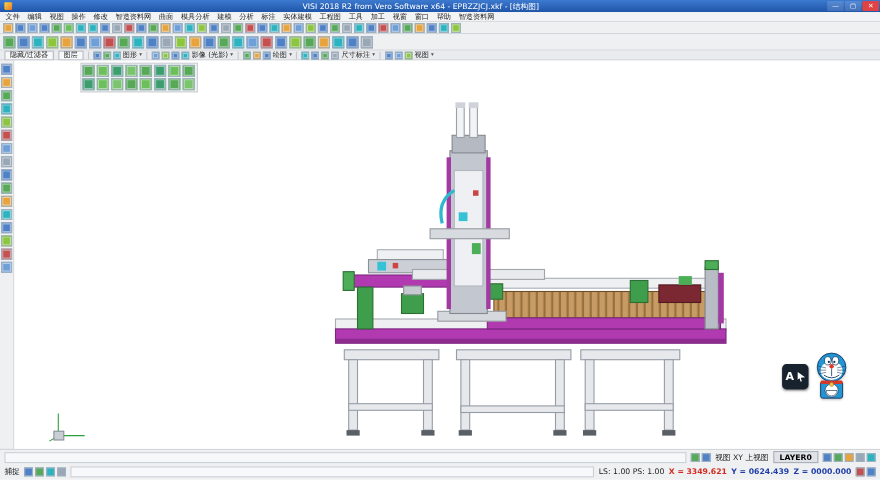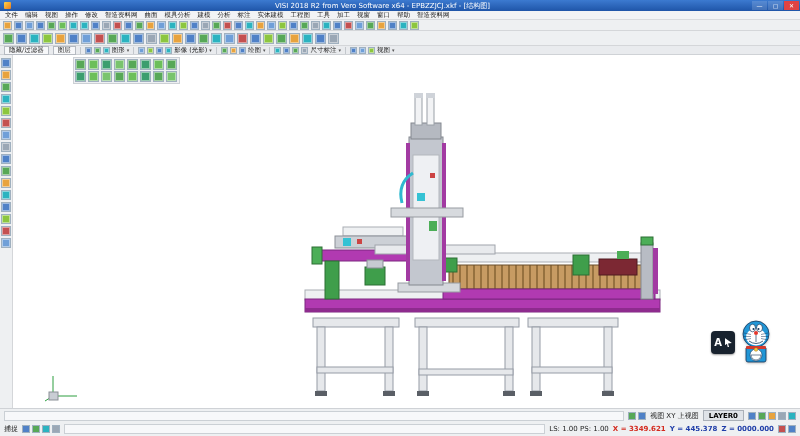--- a/index.html
+++ b/index.html
@@ -427,19 +427,19 @@
   <span class="slabel">捕捉</span>
   <span class="iconrow">
       <span class="sicon" style="background: rgb(79, 129, 199);"></span>
       <span class="sicon" style="background: rgb(87, 168, 87);"></span>
       <span class="sicon" style="background: rgb(43, 179, 192);"></span>
       <span class="sicon" style="background: rgb(154, 167, 181);"></span>
     </span>
   <div class="sunken fill"></div>
   <span class="slabel">LS: 1.00 PS: 1.00</span>
   <span class="coord cx">X = 3349.621</span>
-  <span class="coord cyz">Y = 445.378</span>
+  <span class="coord cyz">Y = 0624.439</span>
   <span class="coord cyz">Z = 0000.000</span>
   <span class="iconrow">
       <span class="sicon" style="background: rgb(196, 80, 80);"></span>
       <span class="sicon" style="background: rgb(79, 129, 199);"></span>
     </span>
 </div>
 
 </body></html>

